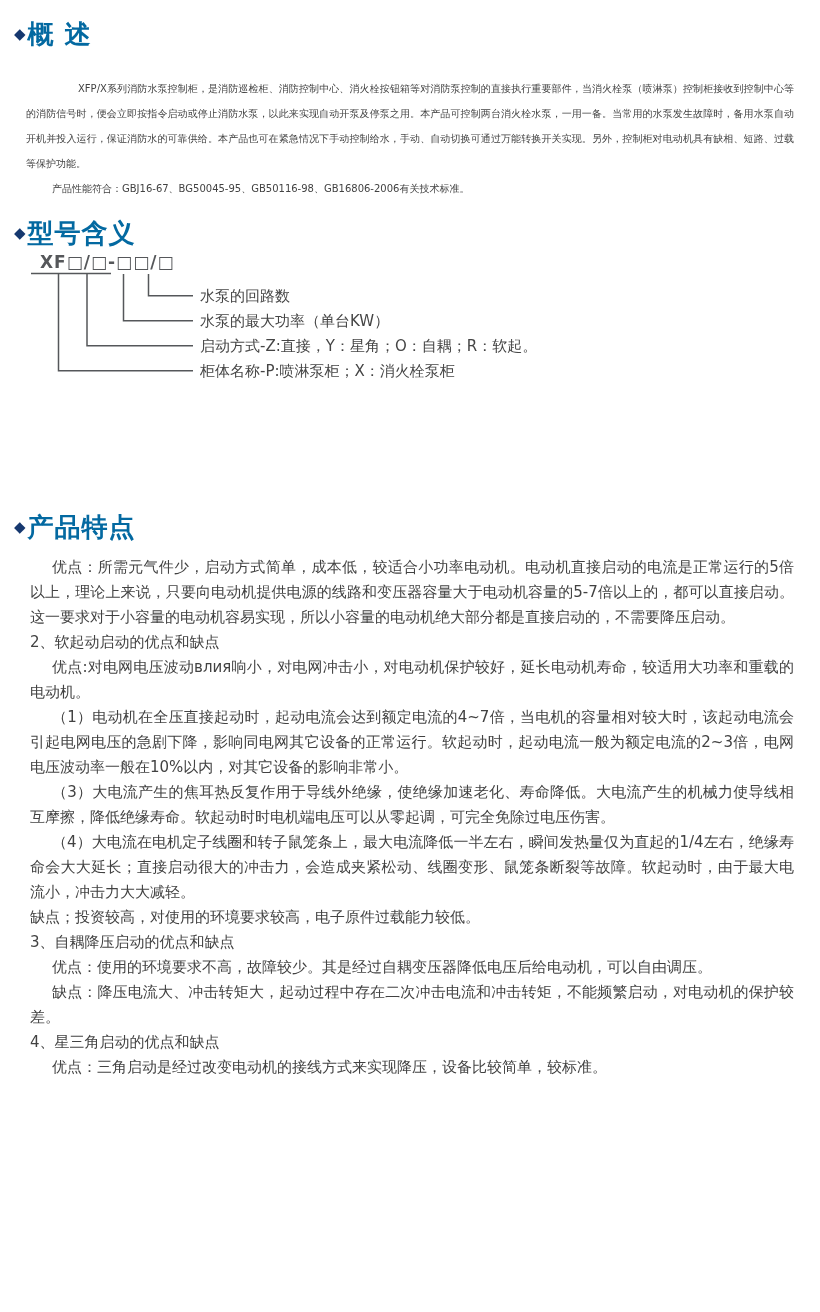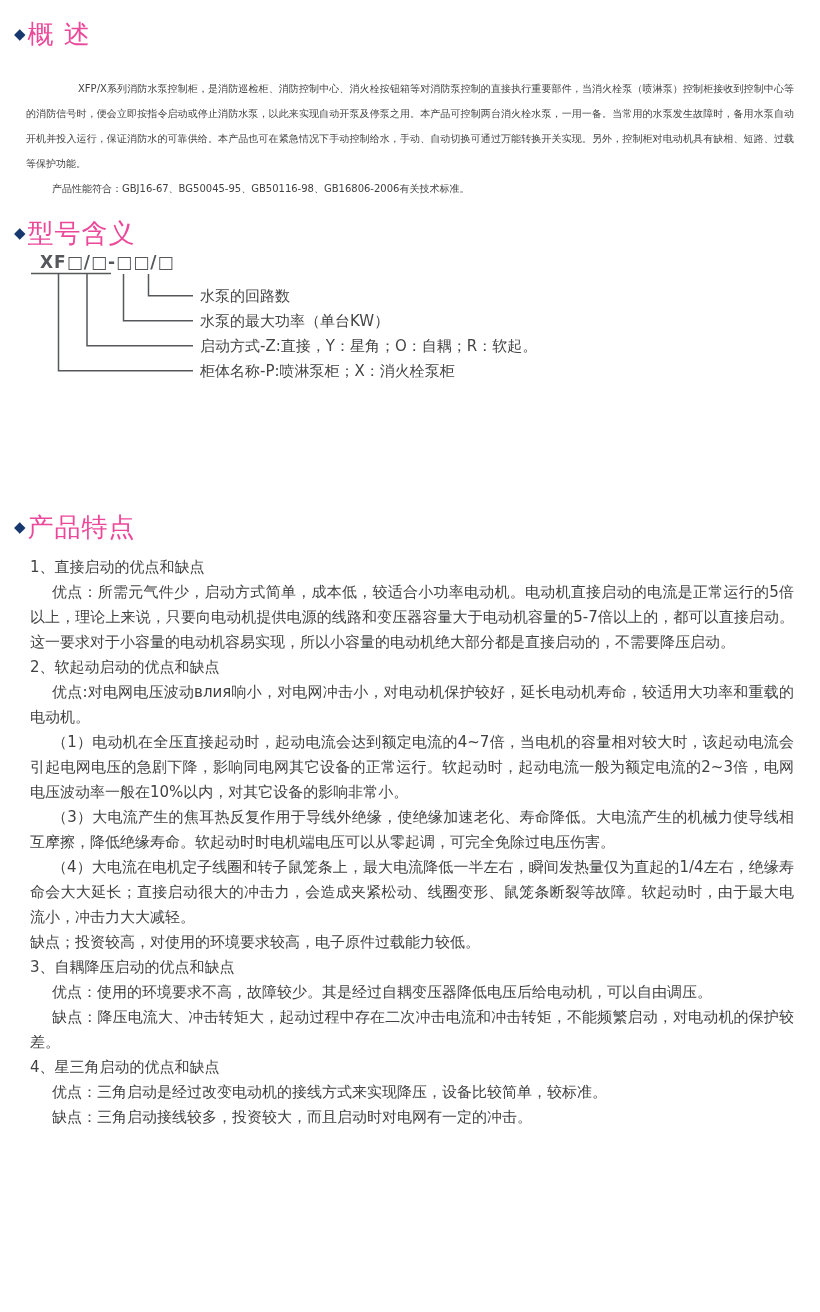--- a/index.html
+++ b/index.html
@@ -19,23 +19,23 @@
     margin-left:14px;
     line-height:32px;
     height:32px;
   }
   .section-title .diamond {
     color:#16386f;
     font-size:15px;
     margin-right:2px;
   }
   .section-title .title-text {
-    color:#ec4899;
+    color:#0369a1;
     font-size:26px;
-    font-weight:400;
+    font-weight:700;
     letter-spacing:1px;
     white-space:pre;
   }
   .overview-title { padding-top:0; margin-top:18px; }
   .overview-body {
     margin:26px 26px 0 26px;
     font-size:10px;
     line-height:25px;
     text-align:justify;
   }
@@ -106,32 +106,30 @@
     <text class="label-text" x="170" y="68" dominant-baseline="central">水泵的最大功率（单台KW）</text>
     <text class="label-text" x="170" y="93" dominant-baseline="central">启动方式-Z:直接，Y：星角；O：自耦；R：软起。</text>
     <text class="label-text" x="170" y="118" dominant-baseline="central">柜体名称-P:喷淋泵柜；X：消火栓泵柜</text>
   </svg>
 
   <div class="section-title features-title">
     <span class="diamond">◆</span>
     <span class="title-text">产品特点</span>
   </div>
   <div class="features-body">
-    <p class="feature-item-heading">1、直接启动的优点和缺点</p>
     <p class="p-ind">优点：所需元气件少，启动方式简单，成本低，较适合小功率电动机。电动机直接启动的电流是正常运行的5倍以上，理论上来说，只要向电动机提供电源的线路和变压器容量大于电动机容量的5-7倍以上的，都可以直接启动。这一要求对于小容量的电动机容易实现，所以小容量的电动机绝大部分都是直接启动的，不需要降压启动。</p>
 
     <p class="feature-item-heading">2、软起动启动的优点和缺点</p>
     <p class="p-ind">优点:对电网电压波动влия响小，对电网冲击小，对电动机保护较好，延长电动机寿命，较适用大功率和重载的电动机。</p>
     <p class="p-ind">（1）电动机在全压直接起动时，起动电流会达到额定电流的4~7倍，当电机的容量相对较大时，该起动电流会引起电网电压的急剧下降，影响同电网其它设备的正常运行。软起动时，起动电流一般为额定电流的2~3倍，电网电压波动率一般在10%以内，对其它设备的影响非常小。</p>
     <p class="p-ind">（3）大电流产生的焦耳热反复作用于导线外绝缘，使绝缘加速老化、寿命降低。大电流产生的机械力使导线相互摩擦，降低绝缘寿命。软起动时时电机端电压可以从零起调，可完全免除过电压伤害。</p>
     <p class="p-ind">（4）大电流在电机定子线圈和转子鼠笼条上，最大电流降低一半左右，瞬间发热量仅为直起的1/4左右，绝缘寿命会大大延长；直接启动很大的冲击力，会造成夹紧松动、线圈变形、鼠笼条断裂等故障。软起动时，由于最大电流小，冲击力大大减轻。</p>
     <p class="p-noind">缺点；投资较高，对使用的环境要求较高，电子原件过载能力较低。</p>
 
     <p class="feature-item-heading">3、自耦降压启动的优点和缺点</p>
     <p class="p-ind">优点：使用的环境要求不高，故障较少。其是经过自耦变压器降低电压后给电动机，可以自由调压。</p>
     <p class="p-ind">缺点：降压电流大、冲击转矩大，起动过程中存在二次冲击电流和冲击转矩，不能频繁启动，对电动机的保护较差。</p>
 
     <p class="feature-item-heading">4、星三角启动的优点和缺点</p>
     <p class="p-ind">优点：三角启动是经过改变电动机的接线方式来实现降压，设备比较简单，较标准。</p>
-    <p class="p-ind">缺点：三角启动接线较多，投资较大，而且启动时对电网有一定的冲击。</p>
   </div>
 
 </div>
 
 </body></html>

